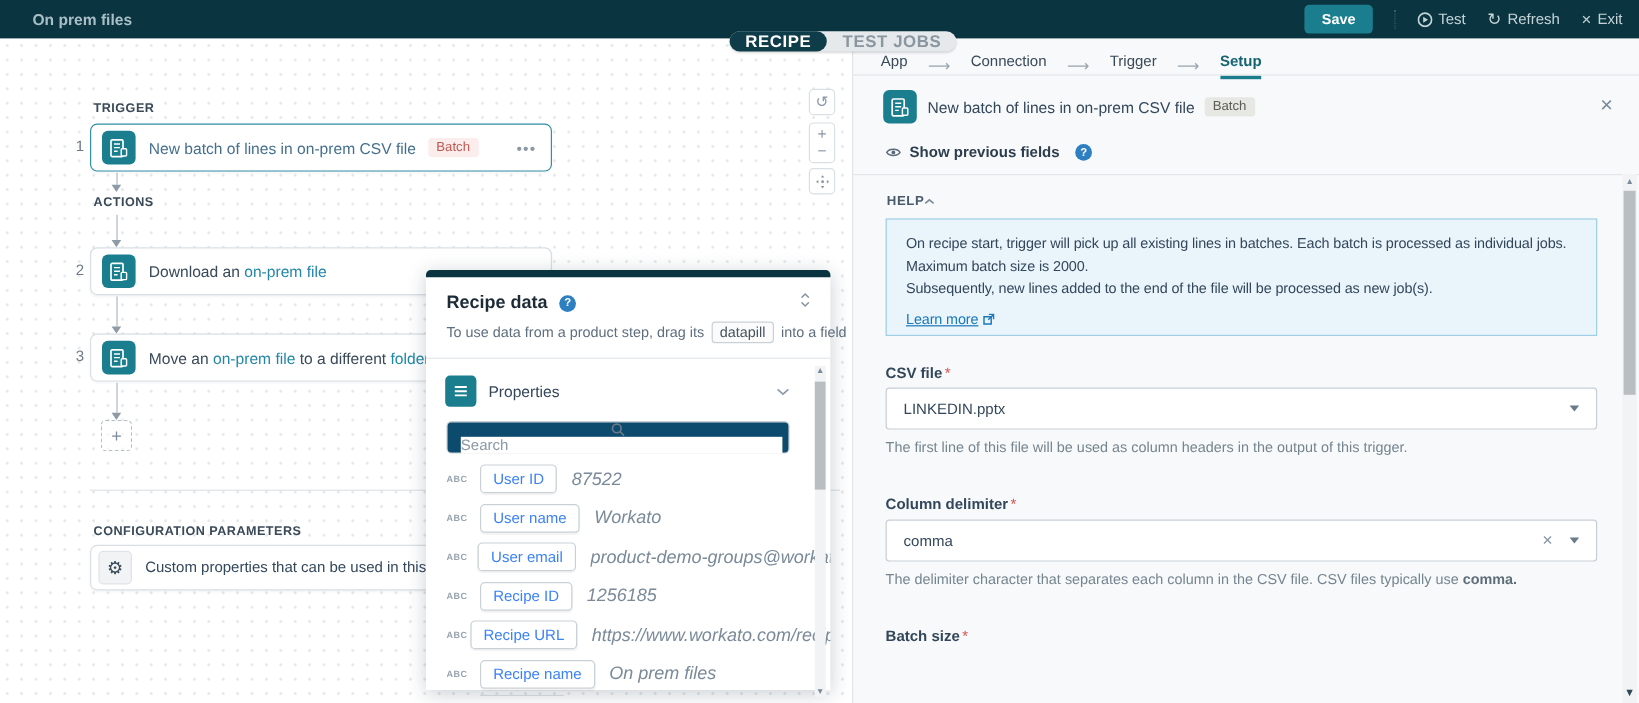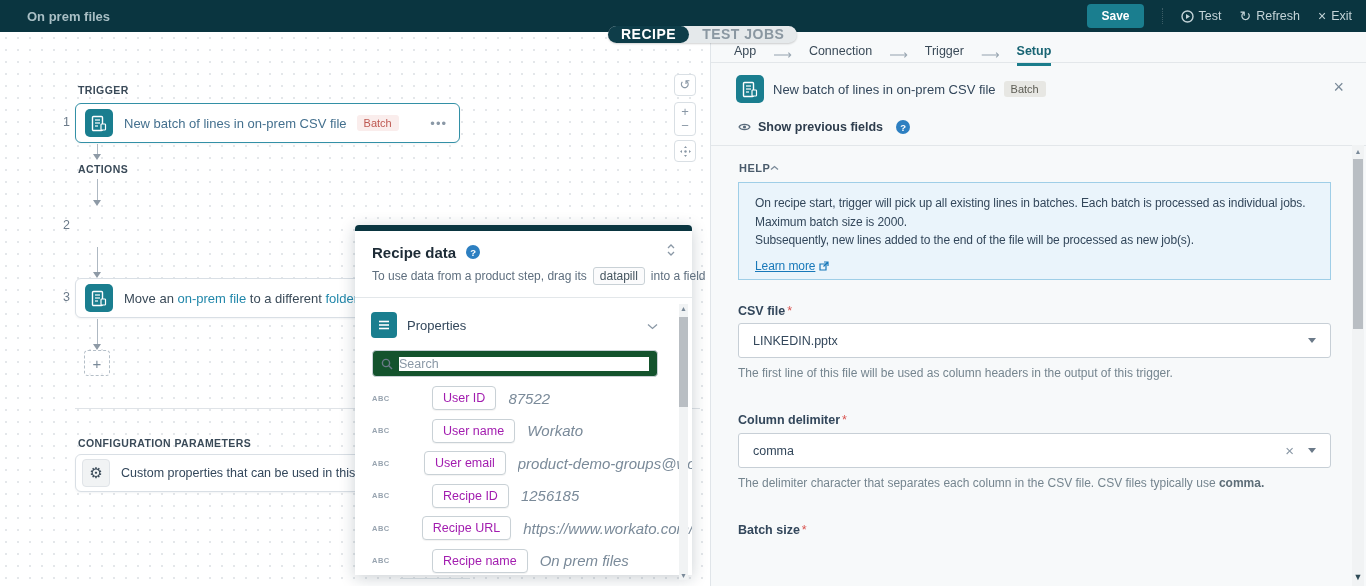--- a/index.html
+++ b/index.html
@@ -140,29 +140,29 @@
   .datapill-chip { border:1px solid #C9D1D6; background:#FBFBFC; border-radius:3px;
     padding:1px 6px; color:#44545F; font-size:12px; }
   .dp-divider { height:1px; background:#E3E7EA; }
   .dp-body { position:relative; height:286px; }
   .dp-source-row { display:flex; align-items:center; padding:14px 34px 0 16px; cursor:pointer; }
   .dp-source-icon { width:26px; height:26px; border-radius:4px; background:#1A7E8F;
     display:flex; align-items:center; justify-content:center; }
   .dp-source-label { margin-left:10px; font-size:13px; color:#33475B; }
   .dp-chevron { margin-left:auto; color:#8A98A6; }
   .dp-search { margin:12px 34px 0 17px; height:27px; border:1px solid #C9D1D6; border-radius:4px;
-    display:flex; align-items:center; padding:0 8px; background:#14532d; }
+    display:flex; align-items:center; padding:0 8px; background:#0c4a6e;flex-direction:column; }
   .dp-search input { border:none; outline:none; font-size:12.5px; color:#33475B; width:100%;
     margin-left:6px; font-family:"Liberation Sans", sans-serif; }
   .dp-search input::placeholder { color:#8A98A6; }
   .dp-pills { margin-top:5px; }
   .pill-row { display:flex; align-items:center; height:32.5px; padding-left:17px; cursor:grab; }
   .pill-type { width:28px; font-size:7.5px; font-weight:bold; letter-spacing:.5px; color:#98A4B0; }
   .pill-box { border:1px solid #C9D1D6; border-radius:4px; background:#fff; padding:4px 10px;
-    font-size:12.5px; color:#a21caf; box-shadow:0 1px 1px rgba(0,0,0,.05); white-space:nowrap;margin-left:32px; }
+    font-size:12.5px; color:#3b82f6; box-shadow:0 1px 1px rgba(0,0,0,.05); white-space:nowrap; }
   .pill-value { margin-left:12px; font-style:italic; font-size:15px; color:#7A8A99;
     white-space:nowrap; overflow:hidden; max-width:200px; }
   .pill-partial { position:absolute; left:45px; bottom:5px; width:70px; height:1px; background:#C9D1D6; }
   .dp-scroll { position:absolute; right:4px; top:6px; bottom:4px; width:9px; background:#F1F3F4; }
   .dp-scroll .thumb { position:absolute; left:0; top:13px; width:9px; height:90px; background:#B9BEC3; }
 
   svg { flex:none; }
 </style>
 </head>
 <body>
@@ -227,20 +227,35 @@
       </div>
       <div class="step-text">New batch of lines in on-prem CSV file</div>
       <div class="badge-pink">Batch</div>
       <div class="more-dots">•••</div>
     </div>
     <div class="varrow" style="top:112px; height:10px;"></div>
 
     <div class="section-label" style="left:78px; top:131px;">ACTIONS</div>
     <div class="varrow" style="top:147px; height:21px;"></div>
     <div class="step-num" style="top:186px;">2</div>
+    <div class="step-card" style="top:174px;">
+      <div class="app-icon">
+        <svg width="16" height="17" viewBox="0 0 16 17">
+          <rect x="1.5" y="1.5" width="10" height="14" rx="1" fill="none" stroke="#fff" stroke-width="1.4"></rect>
+          <line x1="4" y1="5" x2="9" y2="5" stroke="#fff" stroke-width="1.2"></line>
+          <line x1="4" y1="8" x2="9" y2="8" stroke="#fff" stroke-width="1.2"></line>
+          <line x1="4" y1="11" x2="7" y2="11" stroke="#fff" stroke-width="1.2"></line>
+          <rect x="10" y="9" width="4.5" height="6" rx="0.8" fill="#1A7E8F" stroke="#fff" stroke-width="1.2"></rect>
+        </svg>
+      </div>
+      <div class="step-text">
+        <span class="t">Download an</span>
+        <span class="l">on-prem file</span>
+      </div>
+    </div>
     <div class="varrow" style="top:215px; height:25px;"></div>
     <div class="step-num" style="top:258px;">3</div>
     <div class="step-card" style="top:246px;">
       <div class="app-icon">
         <svg width="16" height="17" viewBox="0 0 16 17">
           <rect x="1.5" y="1.5" width="10" height="14" rx="1" fill="none" stroke="#fff" stroke-width="1.4"></rect>
           <line x1="4" y1="5" x2="9" y2="5" stroke="#fff" stroke-width="1.2"></line>
           <line x1="4" y1="8" x2="9" y2="8" stroke="#fff" stroke-width="1.2"></line>
           <line x1="4" y1="11" x2="7" y2="11" stroke="#fff" stroke-width="1.2"></line>
           <rect x="10" y="9" width="4.5" height="6" rx="0.8" fill="#1A7E8F" stroke="#fff" stroke-width="1.2"></rect>

